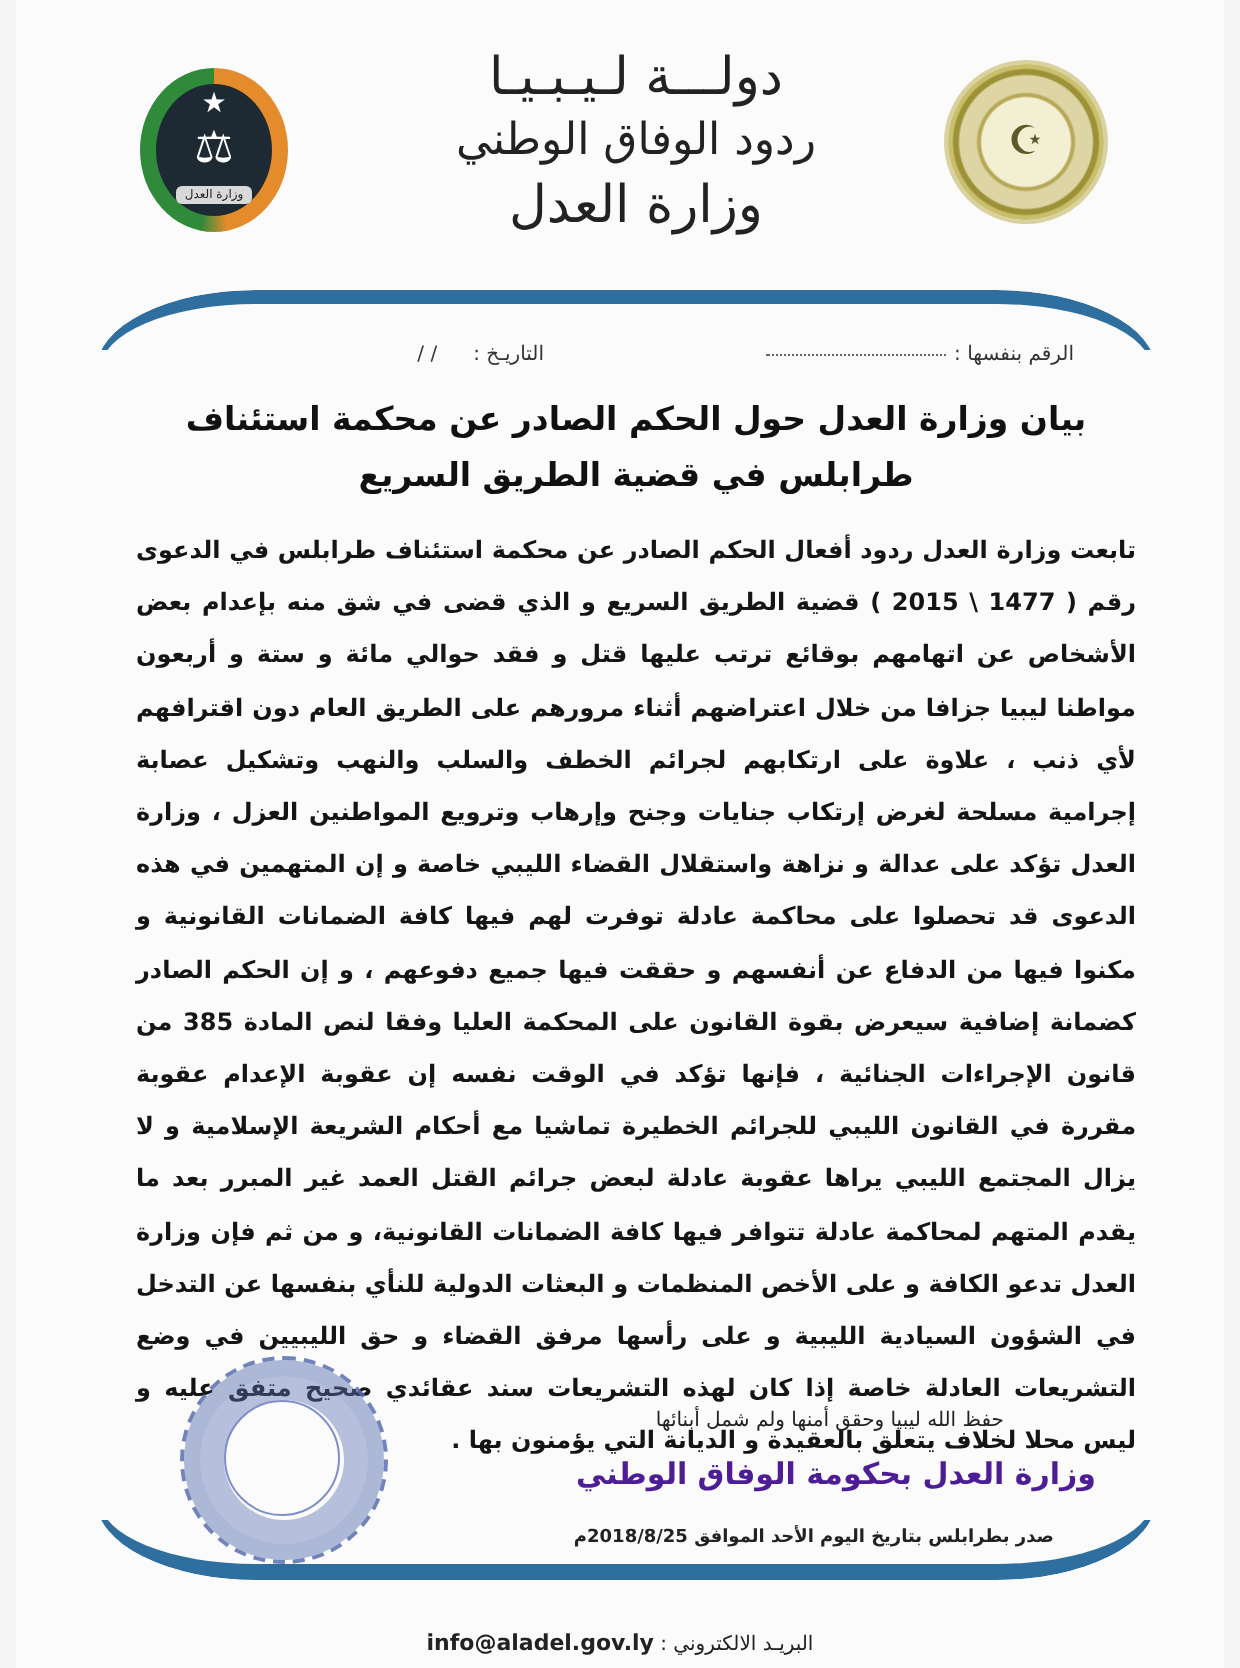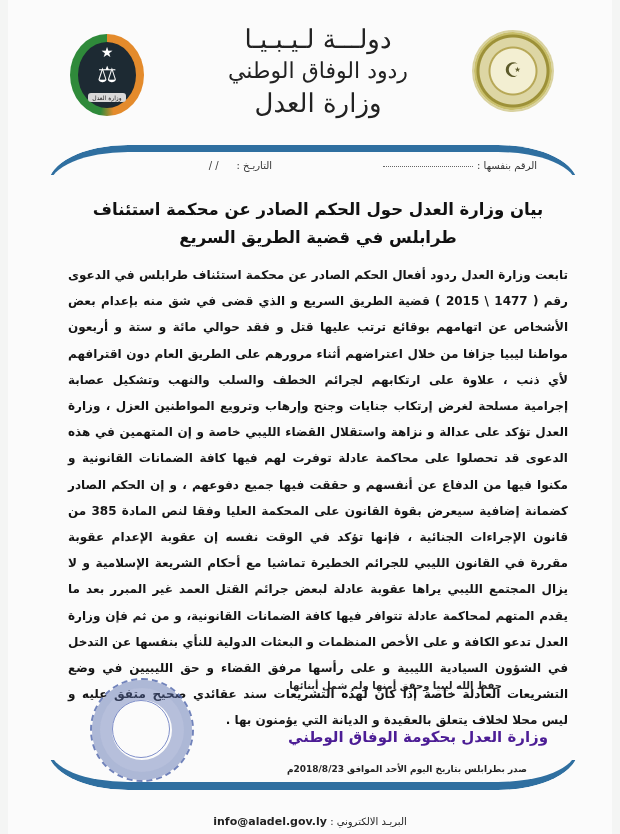--- a/index.html
+++ b/index.html
@@ -60,40 +60,40 @@
     position: absolute; left: 40px; top: 145px; width: 530px; height: 60px;
     border-top: 7px solid #2f6fa0;
     border-left: 2px solid #2f6fa0; border-right: 2px solid #2f6fa0;
     border-radius: 80px 80px 0 0 / 40px 40px 0 0;
     box-sizing: border-box;
     border-bottom: none;
     -webkit-mask: linear-gradient(#000 0 30px, transparent 30px);
             mask: linear-gradient(#000 0 30px, transparent 30px);
   }
   .meta-row {
-    position: absolute; top: 160px; font-size: 10px; color: #333; direction: rtl;
+    position: absolute; top: 172px; font-size: 10px; color: #333; direction: rtl;
   }
   .ref { right: 75px; }
   .ref .dots { display: inline-block; width: 90px; border-bottom: 1px dotted #666; margin-right: 4px; vertical-align: middle; }
   .date { right: 340px; }
   .date .slashes { margin-right: 18px; letter-spacing: 14px; }
 
   .doc-title {
     position: absolute; left: 50px; width: 520px; top: 196px;
     direction: rtl; text-align: center;
     font-weight: bold; font-size: 16.5px; line-height: 28px; color: #111;
   }
   .body-text {
     position: absolute; left: 60px; width: 500px; top: 262px;
     direction: rtl; text-align: justify; text-align-last: right;
     font-weight: bold; font-size: 12px; line-height: 26.2px; color: #151515;
   }
   .closing {
-    position: absolute; right: 110px; top: 680px; direction: rtl;
-    font-weight: bold; font-size: 10px; color: #222;
+    position: absolute; right: 110px; top: 705px; direction: rtl;
+    font-weight: normal; font-size: 10px; color: #222;
   }
   .signature {
     position: absolute; right: 64px; top: 728px; direction: rtl;
     font-weight: bold; font-size: 15px; color: #4c1d95;
   }
   .stamp {
     position: absolute; left: 82px; top: 678px; width: 100px; height: 100px;
     border-radius: 50%;
     border: 2px dashed #5a6fb0;
     box-shadow: inset 0 0 0 8px rgba(90,111,176,0.12), inset 0 0 0 18px rgba(255,255,255,0), inset 0 0 0 20px rgba(90,111,176,0.5);
@@ -163,19 +163,19 @@
   <div class="body-text">تابعت وزارة العدل ردود أفعال  الحكم الصادر عن محكمة استئناف طرابلس في الدعوى رقم ( 1477 \ 2015 ) قضية الطريق السريع   و الذي قضى في شق منه بإعدام بعض الأشخاص عن اتهامهم بوقائع  ترتب عليها قتل و فقد حوالي مائة و ستة و أربعون مواطنا ليبيا جزافا من خلال اعتراضهم أثناء مرورهم على الطريق العام دون اقترافهم لأي ذنب ، علاوة على ارتكابهم لجرائم الخطف والسلب والنهب وتشكيل عصابة إجرامية مسلحة لغرض إرتكاب جنايات وجنح وإرهاب وترويع المواطنين العزل  ، وزارة العدل تؤكد على عدالة و نزاهة واستقلال القضاء الليبي خاصة و إن المتهمين في هذه الدعوى قد تحصلوا على محاكمة عادلة توفرت لهم فيها كافة الضمانات القانونية و مكنوا فيها من الدفاع عن أنفسهم و حققت فيها جميع دفوعهم ، و إن الحكم الصادر كضمانة إضافية سيعرض بقوة القانون على المحكمة العليا وفقا لنص المادة  385  من قانون الإجراءات الجنائية ،  فإنها تؤكد في الوقت نفسه إن عقوبة الإعدام عقوبة مقررة في القانون الليبي للجرائم الخطيرة تماشيا مع أحكام الشريعة الإسلامية  و لا يزال المجتمع الليبي يراها عقوبة عادلة لبعض جرائم القتل العمد غير المبرر بعد ما  يقدم المتهم لمحاكمة عادلة تتوافر فيها كافة الضمانات القانونية، و من ثم فإن وزارة العدل تدعو الكافة و على الأخص المنظمات و البعثات الدولية للنأي بنفسها عن التدخل في الشؤون السيادية الليبية و على رأسها مرفق القضاء و حق الليبيين في وضع التشريعات العادلة خاصة إذا كان لهذه التشريعات سند عقائدي صحيح متفق عليه و ليس محلا لخلاف يتعلق بالعقيدة و الديانة التي يؤمنون بها .</div>
 
   <div class="stamp">
     <div class="ring"></div>
   </div>
 
   <div class="closing">حفظ الله ليبيا وحقق أمنها ولم شمل أبنائها</div>
   <div class="signature">وزارة العدل بحكومة الوفاق الوطني</div>
 
   <div class="bottom-arc"></div>
-  <div class="issued">صدر بطرابلس بتاريخ اليوم الأحد الموافق 2018/8/23م</div>
+  <div class="issued">صدر بطرابلس بتاريخ اليوم الأحد الموافق 2018/8/25م</div>
 
   <div class="footer-line2">
     <span>البريـد الالكتروني :</span>
     <span class="email">info@aladel.gov.ly</span>
   </div>
 </div>
 
 </body></html>

